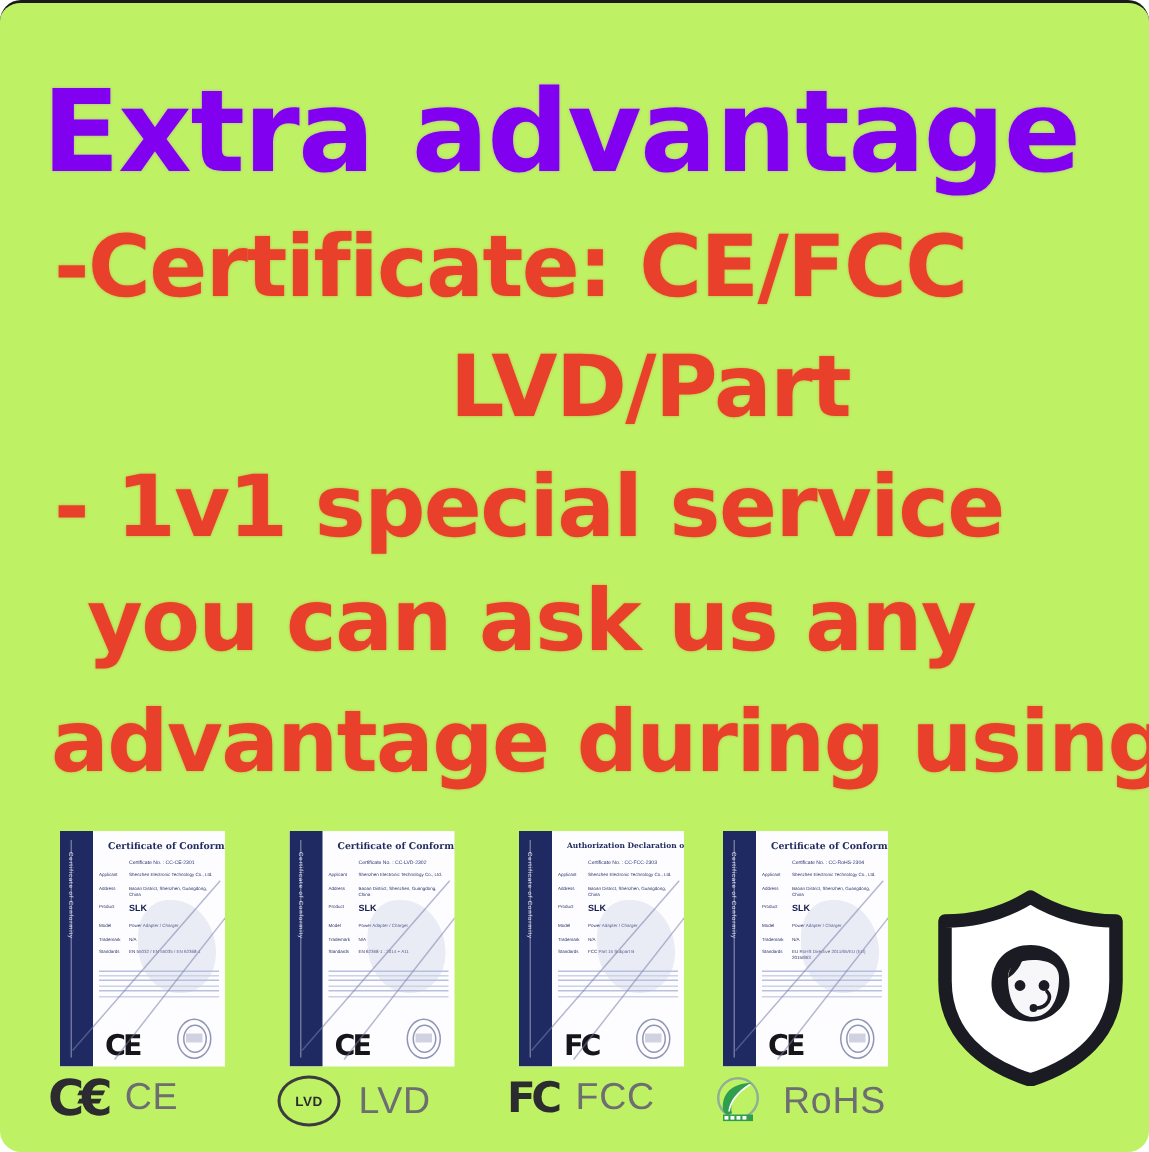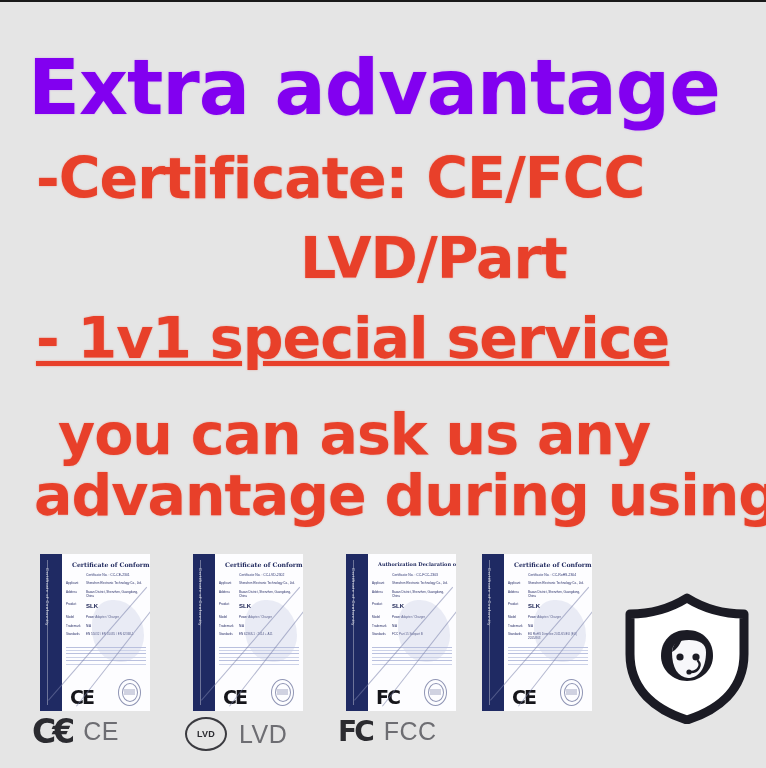--- a/index.html
+++ b/index.html
@@ -8,24 +8,25 @@
     padding: 0;
     background: #ffffff;
   }
   body {
     font-family: "Liberation Sans", sans-serif;
   }
   #page {
     position: relative;
     width: 766px;
     height: 768px;
-    background: #e5e5e5;
+    background: #bef264;
     overflow: hidden;
     border-top: 2px solid #1a1a1a;
     box-sizing: border-box;
+    border-radius: 14px;
   }
 
   
   .headline-block {
     position: absolute;
     left: 0;
     top: 0;
     width: 766px;
   }
   .title {
@@ -47,22 +48,22 @@
     font-size: 57px;
     line-height: 1;
     color: #e8402a;
     white-space: nowrap;
     position: absolute;
     letter-spacing: -1px;
     text-shadow: 0 0 2px rgba(232, 64, 42, .40);
   }
   .l1 { left: 36px;  top: 148px; }
   .l2 { left: 300px; top: 228px; }
-  .l3 { left: 36px;  top: 308px; text-decoration: underline; }
-  .l4 { left: 58px;  top: 404px; }
+  .l3 { left: 36px;  top: 308px; }
+  .l4 { left: 58px;  top: 384px; }
   .l5 { left: 34px;  top: 465px; }
 
   
   .cert-strip {
     position: absolute;
     left: 0;
     top: 552px;
     width: 766px;
     height: 216px;
   }
@@ -500,20 +501,35 @@
               <i></i>
               <i></i>
               <i></i>
               <i></i>
           </div>
           <div class="cert-mark">CE</div>
           <div class="cert-stamp"></div>
         </div>
         <div class="cert-slash sl1"></div>
         <div class="cert-slash sl2"></div>
+      </div>
+      <div class="badge-row">
+        <span class="badge-mark">
+          <svg class="mk-rohs" viewBox="0 0 36 34" xmlns="http://www.w3.org/2000/svg">
+            <circle cx="18" cy="15" r="13.2" fill="none" stroke="#8fae97" stroke-width="1.6"></circle>
+            <path d="M27 5 C14 5 7 12 8 23 C9 26 12 27 14 25 C12 18 18 10 27 5 Z" fill="#2f9e4f"></path>
+            <path d="M26 6 C18 11 13 17 12 24" fill="none" stroke="#ffffff" stroke-width="1.1"></path>
+            <rect x="8" y="26" width="20" height="4.4" fill="#2f9e4f"></rect>
+            <rect x="9" y="27" width="2.6" height="2.4" fill="#ffffff"></rect>
+            <rect x="13" y="27" width="2.6" height="2.4" fill="#ffffff"></rect>
+            <rect x="17" y="27" width="2.6" height="2.4" fill="#ffffff"></rect>
+            <rect x="21" y="27" width="2.6" height="2.4" fill="#ffffff"></rect>
+          </svg>
+        </span>
+        <span class="badge-label">RoHS</span>
       </div>
     </div>
 
   </div>
 
   <div class="shield-wrap">
     <svg viewBox="0 0 130 132" xmlns="http://www.w3.org/2000/svg">
       <path d="M8 22 C24 22 44 19 65 6 C86 19 106 22 122 22 L122 62 C122 98 96 118 65 128 C34 118 8 98 8 62 Z" fill="#ffffff" stroke="#1b1b24" stroke-width="9" stroke-linejoin="round"></path>
       <path d="M65 38 C49 38 39 49 39 64 C39 78 51 89 65 89 C79 89 91 78 91 64 C91 49 81 38 65 38 Z" fill="#1b1b24"></path>
       <path d="M50 60 C50 76 56 85 66 86 C77 86 84 76 84 60 C84 52 78 48 67 48 C56 48 50 52 50 60 Z" fill="#f7f7fa"></path>

